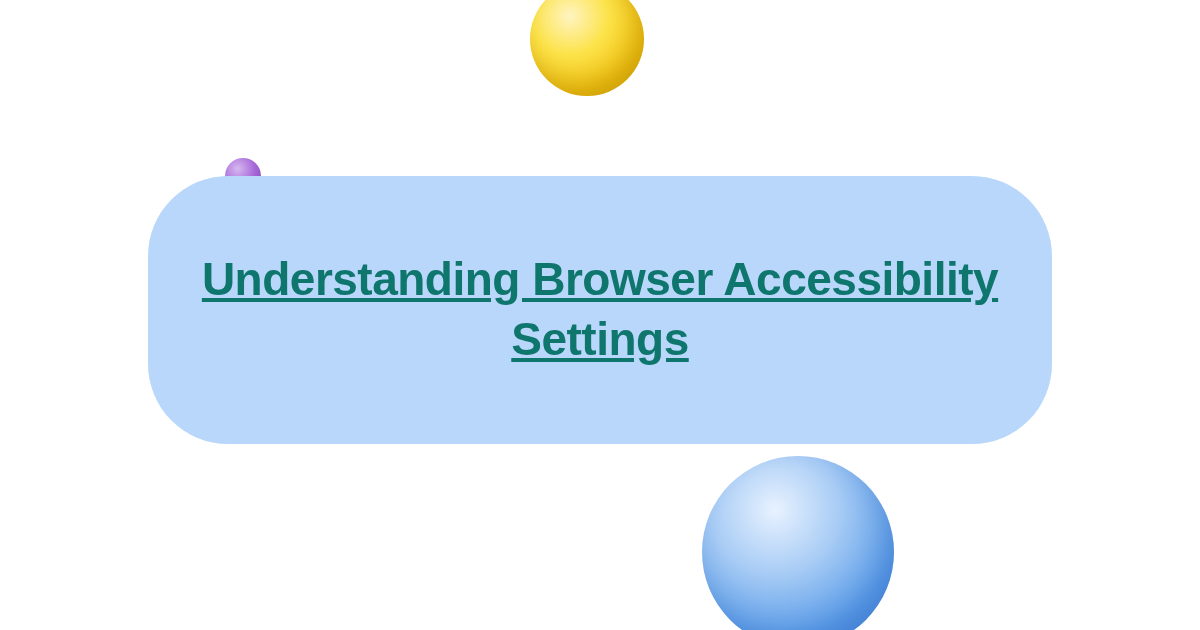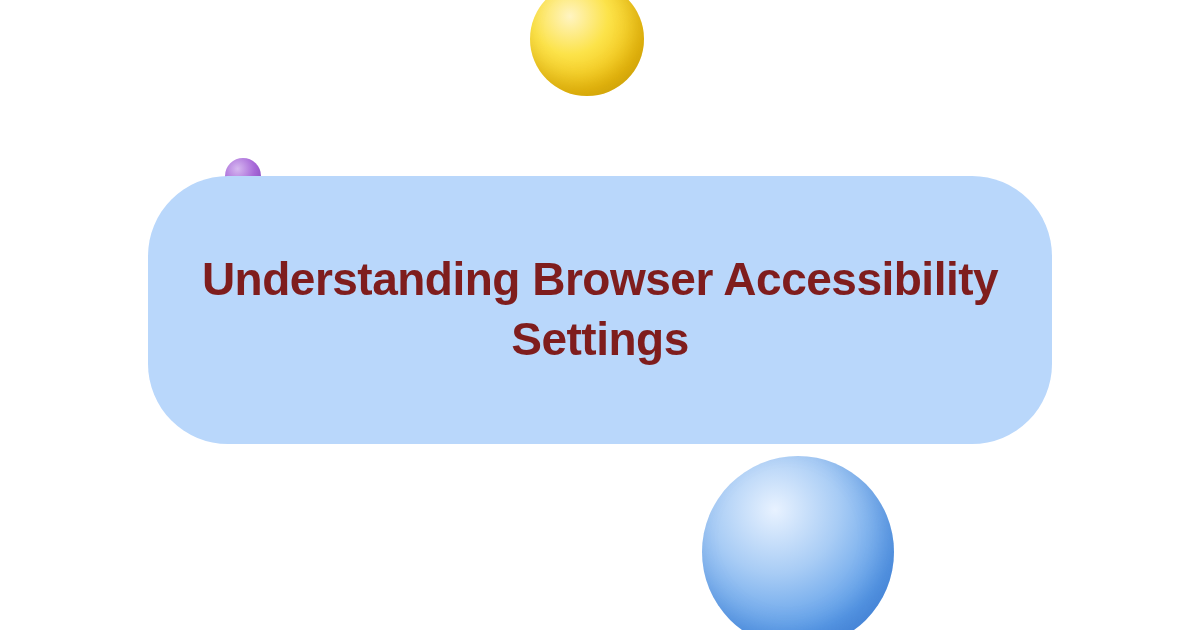--- a/index.html
+++ b/index.html
@@ -54,26 +54,27 @@
       height: 268px;
       background: #b9d7fb;
       border-radius: 80px;
       display: flex;
       align-items: center;
       justify-content: center;
       padding: 0 50px;
       z-index: 2;
     }
     .title-text {
-      color: #7f1d1d;
+      color: #0f766e;
       font-size: 46px;
       font-weight: 600;
       text-align: center;
       line-height: 1.3;
       letter-spacing: -0.5px;
+      text-decoration: underline;
     }
   </style>
 </head>
 <body>
 
 <div class="orb-yellow"></div>
 <div class="orb-purple"></div>
 <div class="orb-blue"></div>
 
 <div class="title-card">

